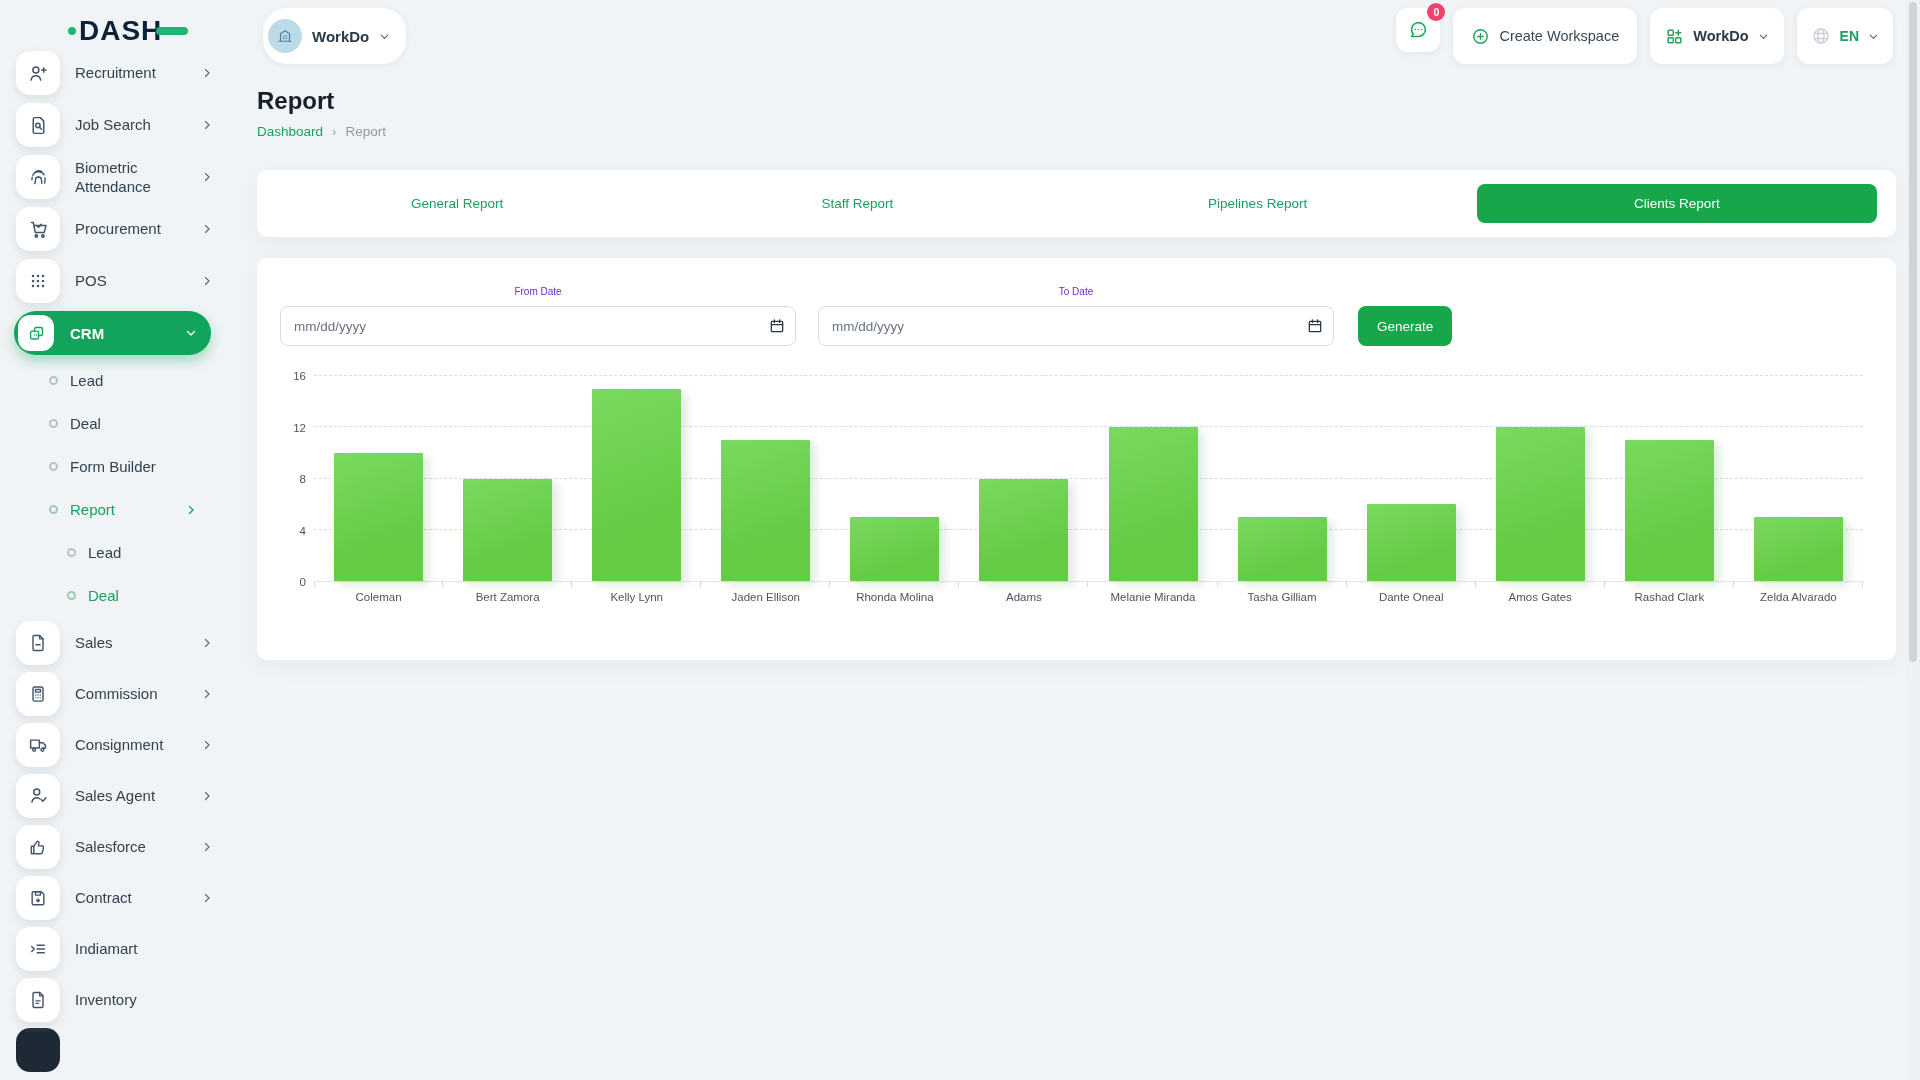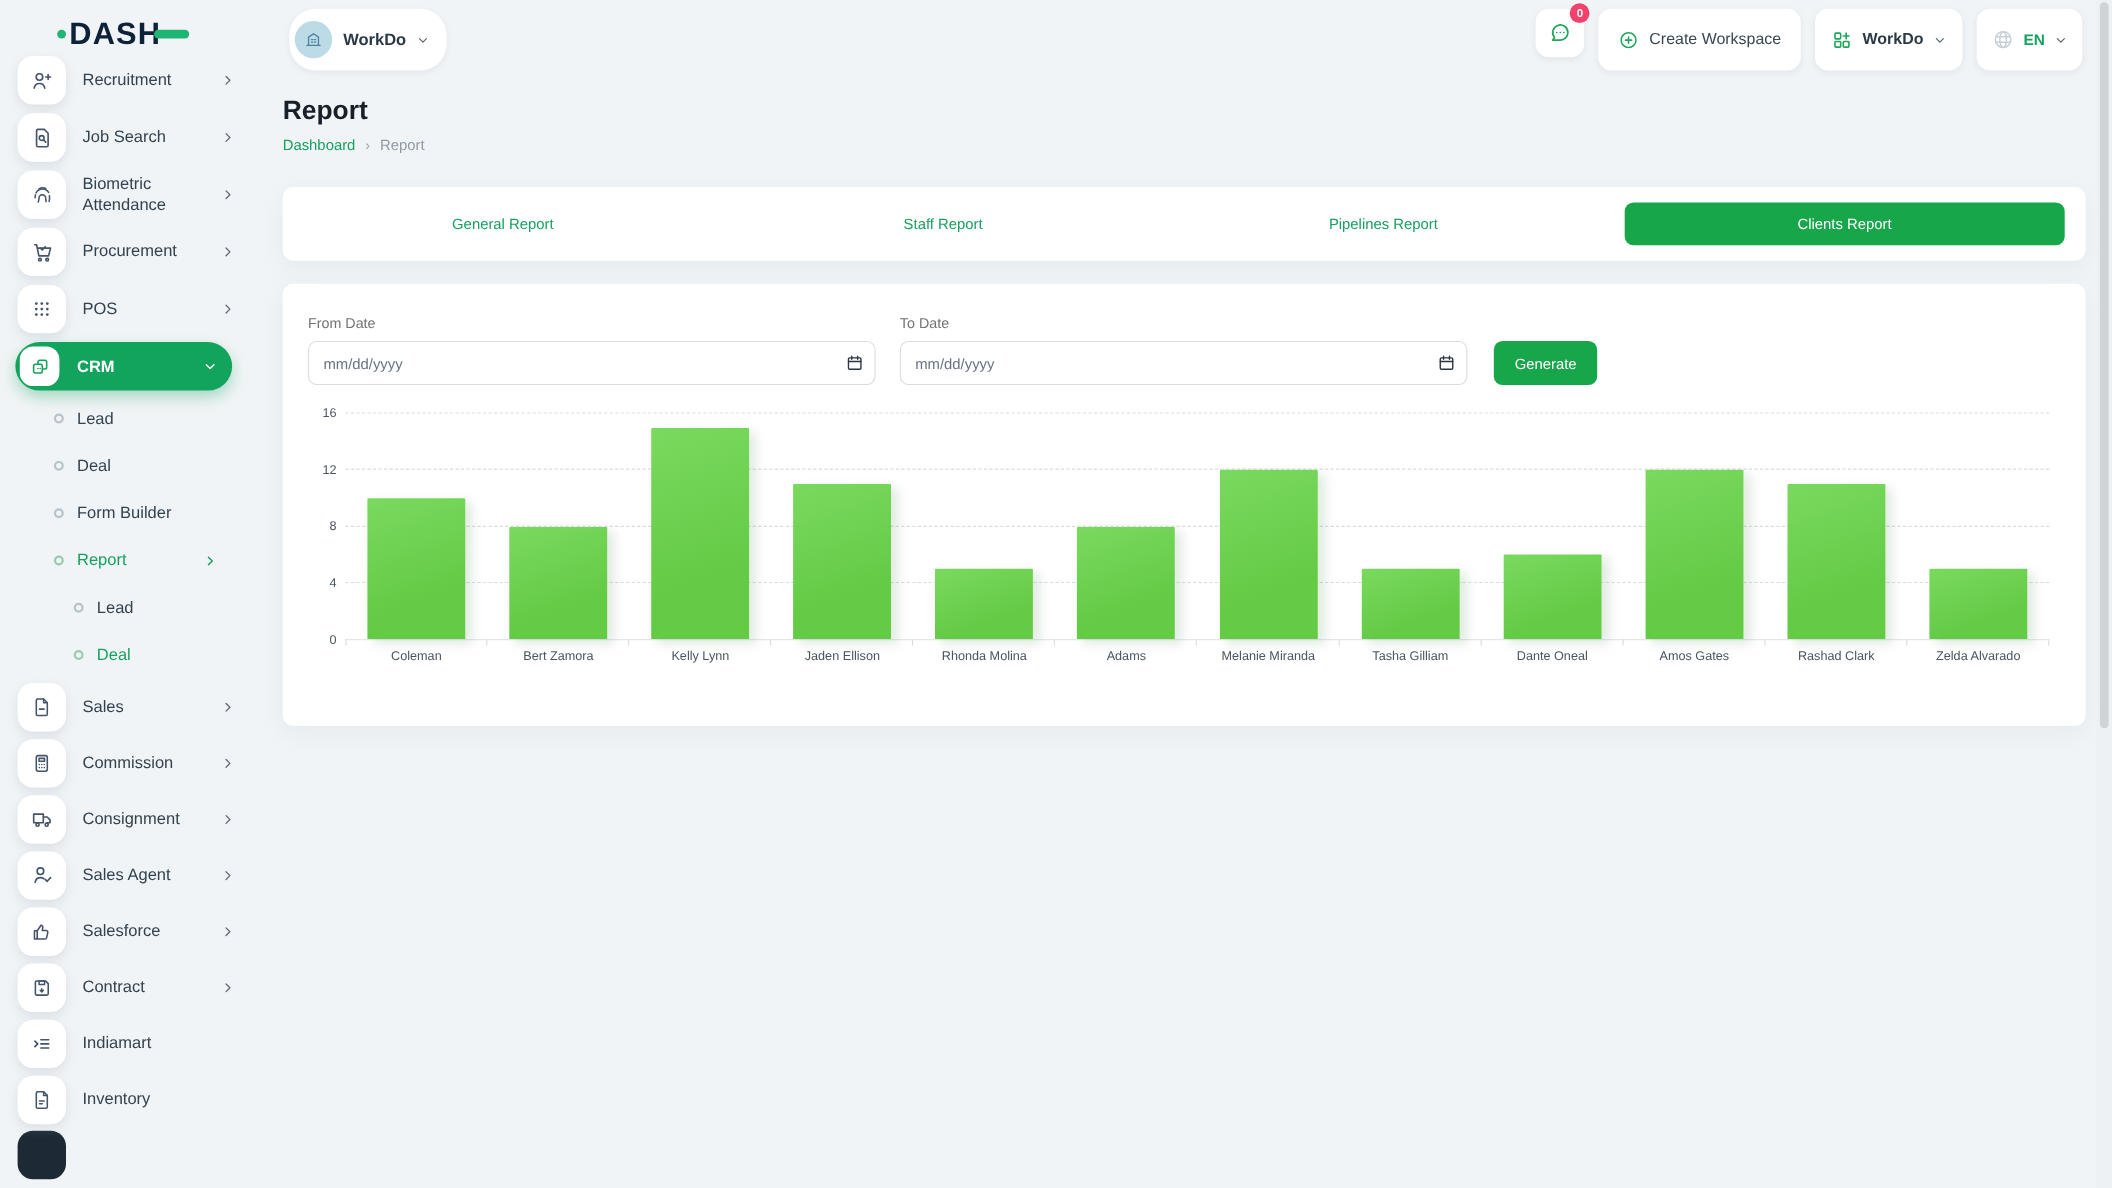--- a/index.html
+++ b/index.html
@@ -7,21 +7,21 @@
   body {
     font-family: "Liberation Sans", sans-serif;
     background: #f1f4f6;
     color: #33424f;
     position: relative;
   }
   svg { display:block; }
 
   
   .topbar { position:absolute; left:0; top:0; right:0; height:61px; z-index:5; }
-  .logo { position:absolute; left:52px; top:14px; display:flex; align-items:center; height:34px; }
+  .logo { position:absolute; left:68px; top:14px; display:flex; align-items:center; height:34px; }
   .logo-dot { width:8px; height:8px; border-radius:50%; background:var(--color-logo-green); margin-right:3px; }
   .logo-text { font-size:28px; font-weight:800; letter-spacing:1px; color:var(--color-navy); }
   .logo-bar { width:32px; height:8px; border-radius:4px; background:var(--color-logo-green); margin-left:-6px; }
 
   .pill { background:#fff; border-radius:12px; height:56px; display:flex; align-items:center;
           box-shadow:0 2px 6px rgba(160,172,186,.18); cursor:pointer; }
   .ws-pill { position:absolute; left:263px; top:8px; border-radius:24px; padding:0 16px 0 5px; gap:10px; }
   .ws-avatar { width:34px; height:34px; border-radius:50%; background:#bcdbe6; display:flex; align-items:center; justify-content:center; }
   .ws-label { font-size:15px; font-weight:700; color:#2b3945; }
   .chev { color:#5b6670; }
@@ -75,21 +75,21 @@
   .card { background:#fff; border-radius:10px; box-shadow:0 7px 20px rgba(170,182,196,.14); }
   .tabs-card { margin-top:31px; height:67px; display:flex; align-items:stretch; }
   .tab { flex:1; display:flex; align-items:center; justify-content:center; font-size:13.5px;
          color:var(--color-link); cursor:pointer; }
   .tab.active { background:var(--color-button); color:#fff; border-radius:8px; margin:14px 19px; }
 
   .content-card { margin-top:21px; height:402px; position:relative; }
   .filters { position:absolute; left:23px; top:28px; display:flex; align-items:flex-end; }
   .field { display:flex; flex-direction:column; width:516px; }
   .field + .field { margin-left:22px; }
-  .field-label { font-size:13px; color:#737373; margin-bottom:9px; }
+  .field-label { font-size:10px; color:#6d28d9; margin-bottom:9px;text-align:center; }
   .date-wrap { position:relative; }
   .date-input { width:100%; height:40px; border:1px solid #d8dde2; border-radius:8px; padding:0 38px 0 13px;
                 font-size:13.5px; color:#0c4a6e; background:#fff; outline:none; font-family:"Liberation Sans",sans-serif; }
   .date-input::placeholder { color:#6a7480; }
   .cal-icon { position:absolute; right:11px; top:12px; color:#2c3540; cursor:pointer; }
   .gen-btn { margin-left:24px; height:40px; padding:0 19px; background:var(--color-button); color:#fff; border:none;
              border-radius:8px; font-size:13.5px; cursor:pointer; font-family:"Liberation Sans",sans-serif; }
 
   
   .chart { position:absolute; left:23px; right:33px; top:118px; }

